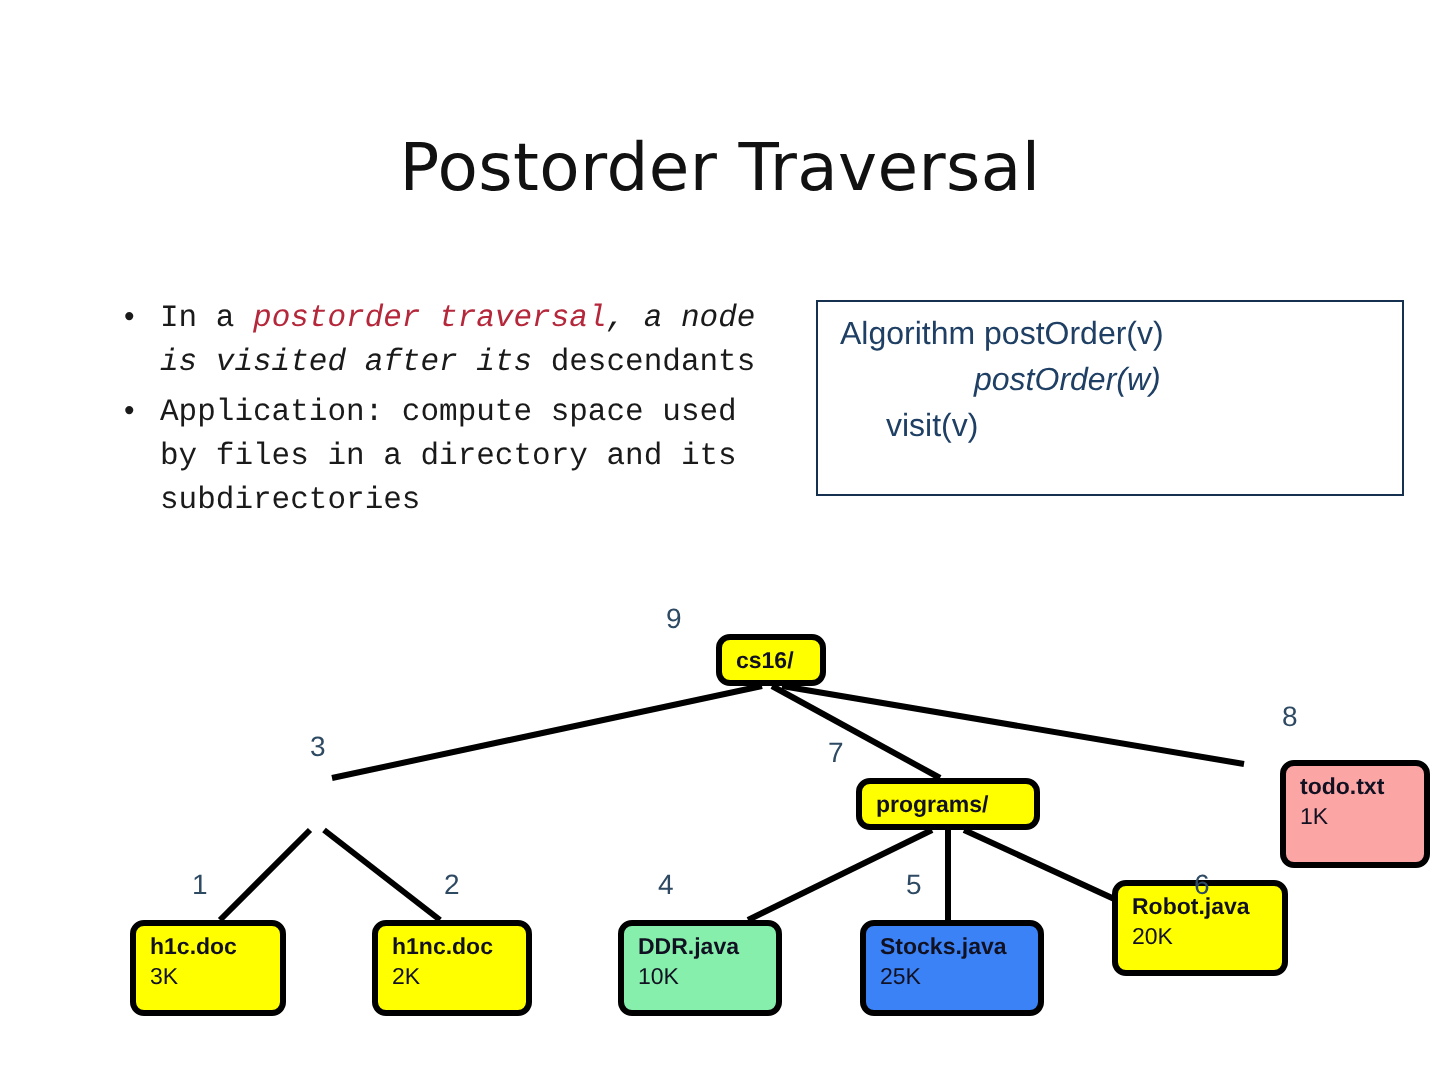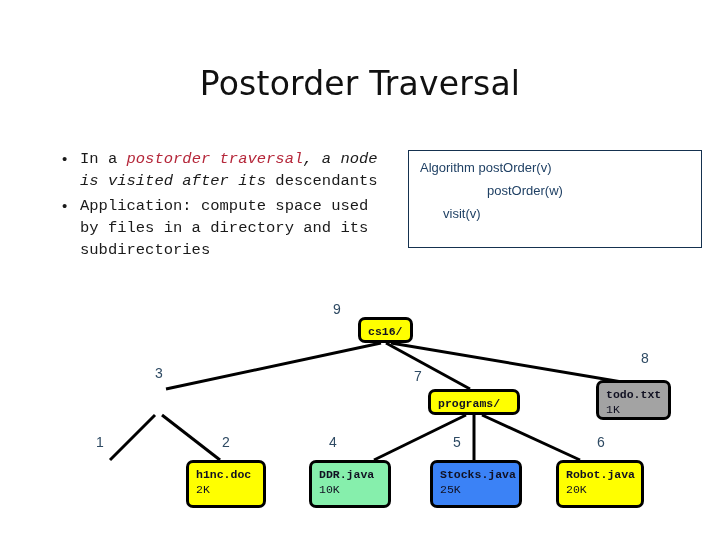--- a/index.html
+++ b/index.html
@@ -70,27 +70,27 @@
   #algo-box {
     position: absolute;
     left: 408px;
     top: 130px;
     width: 294px;
     height: 98px;
     border: 1px solid #15314f;
     background: #ffffff;
     box-sizing: border-box;
     color: #1f4064;
-    font-size: 13px;
+    font-size: 16px;
     line-height: 23px;
     padding-top: 5px;
   }
   .algo-line-1 { padding-left: 11px; }
   .algo-line-2 { padding-left: 44px; }
-  .algo-line-3 { padding-left: 78px; }
+  .algo-line-3 { padding-left: 78px; font-style: italic; }
   .algo-line-4 { padding-left: 34px; }
 
   
   #tree {
     position: absolute;
     left: 0;
     top: 0;
     width: 720px;
     height: 540px;
   }
@@ -101,21 +101,21 @@
     width: 720px;
     height: 540px;
   }
   .node {
     position: absolute;
     background: #ffff00;
     border: 3px solid #14b8a6;
     border-radius: 7px;
     box-sizing: border-box;
     color: #111122;
-    font-family: Liberation Mono, monospace;
+    font-family: Liberation Sans, sans-serif;
     font-size: 11.5px;
     line-height: 15px;
     font-weight: bold;
     padding: 4px 7px 3px 7px;
     white-space: nowrap;
     z-index: 3;
   }
   .node .ln2 {
     font-weight: normal;
   }
@@ -167,40 +167,44 @@
   <div class="order-label" style="left: 333px; top: 281px; color: rgb(46, 74, 99);">9</div>
       <div class="node" style="left: 358px; top: 297px; width: 55px; height: 26px; background: rgb(255, 255, 0); border-color: rgb(0, 0, 0); color: rgb(17, 17, 34);">
         <div>cs16/</div>
       </div>
       <div class="order-label" style="left: 155px; top: 345px; color: rgb(46, 74, 99);">3</div>
       <div class="order-label" style="left: 414px; top: 348px; color: rgb(46, 74, 99);">7</div>
       <div class="node" style="left: 428px; top: 369px; width: 92px; height: 26px; background: rgb(255, 255, 0); border-color: rgb(0, 0, 0); color: rgb(17, 17, 34);">
         <div>programs/</div>
       </div>
       <div class="order-label" style="left: 641px; top: 330px; color: rgb(46, 74, 99);">8</div>
-      <div class="node" style="left: 596px; top: 360px; width: 75px; height: 40px; background: #a3a3a3; border-color: rgb(0, 0, 0); color: rgb(17, 17, 34);">
+      <div class="node" style="left: 640px; top: 360px; width: 75px; height: 54px; background: #fca5a5; border-color: rgb(0, 0, 0); color: rgb(17, 17, 34);">
         <div>todo.txt</div>
         <div class="ln2">1K</div>
       </div>
       <div class="order-label" style="left: 96px; top: 414px; color: rgb(46, 74, 99);">1</div>
+      <div class="node" style="left: 65px; top: 440px; width: 78px; height: 48px; background: rgb(255, 255, 0); border-color: rgb(0, 0, 0); color: rgb(17, 17, 34);">
+        <div>h1c.doc</div>
+        <div class="ln2">3K</div>
+      </div>
       <div class="order-label" style="left: 222px; top: 414px; color: rgb(46, 74, 99);">2</div>
       <div class="node" style="left: 186px; top: 440px; width: 80px; height: 48px; background: rgb(255, 255, 0); border-color: rgb(0, 0, 0); color: rgb(17, 17, 34);">
         <div>h1nc.doc</div>
         <div class="ln2">2K</div>
       </div>
       <div class="order-label" style="left: 329px; top: 414px; color: rgb(46, 74, 99);">4</div>
       <div class="node" style="left: 309px; top: 440px; width: 82px; height: 48px; background: #86efac; border-color: rgb(0, 0, 0); color: rgb(17, 17, 34);">
         <div>DDR.java</div>
         <div class="ln2">10K</div>
       </div>
       <div class="order-label" style="left: 453px; top: 414px; color: rgb(46, 74, 99);">5</div>
       <div class="node" style="left: 430px; top: 440px; width: 92px; height: 48px; background: #3b82f6; border-color: rgb(0, 0, 0); color: rgb(17, 17, 34);">
         <div>Stocks.java</div>
         <div class="ln2">25K</div>
       </div>
       <div class="order-label" style="left: 597px; top: 414px; color: rgb(46, 74, 99);">6</div>
-      <div class="node" style="left: 556px; top: 440px; width: 88px; height: 48px; background: rgb(255, 255, 0); border-color: rgb(0, 0, 0); color: rgb(17, 17, 34);">
+      <div class="node" style="left: 556px; top: 420px; width: 88px; height: 48px; background: rgb(255, 255, 0); border-color: rgb(0, 0, 0); color: rgb(17, 17, 34);">
         <div>Robot.java</div>
         <div class="ln2">20K</div>
       </div>
     </div>
 
 </div>
 
 </body></html>

